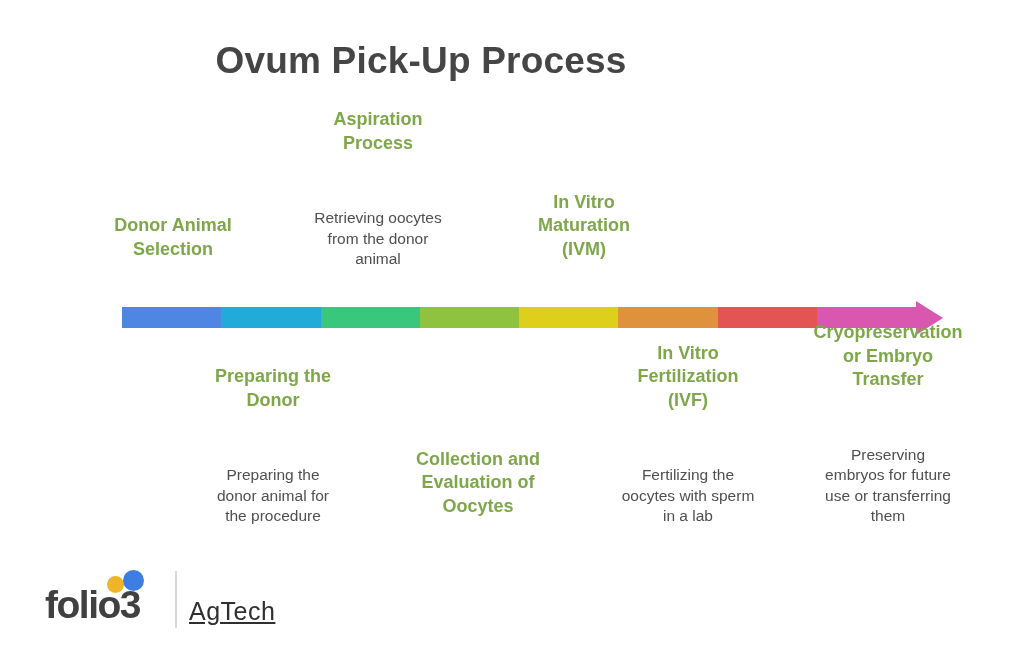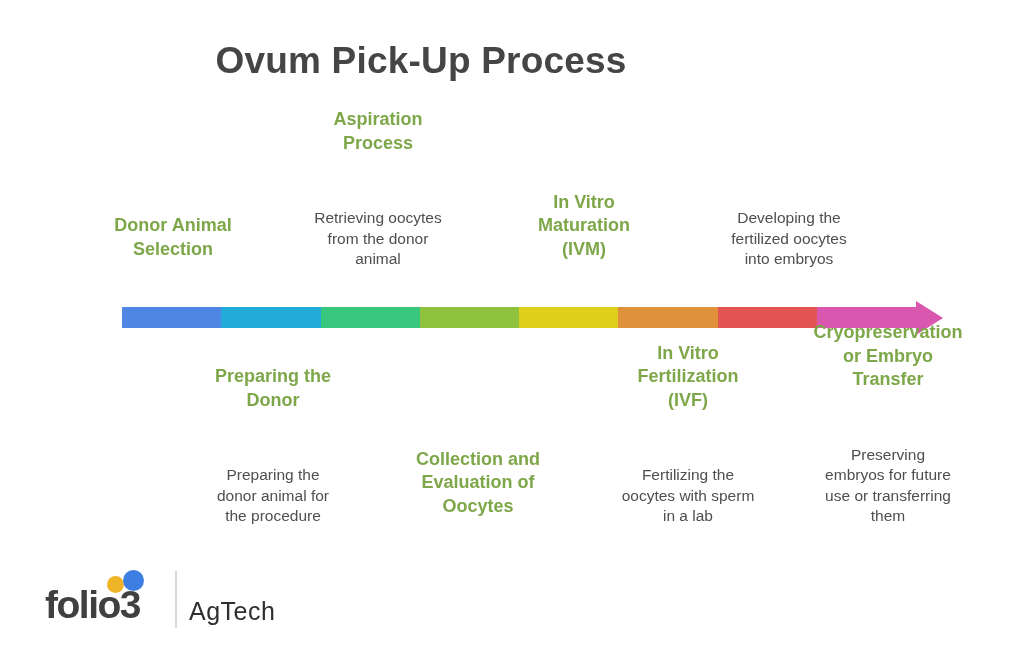--- a/index.html
+++ b/index.html
@@ -34,21 +34,21 @@
   }
   .logo-dot{position:absolute;border-radius:50%;}
   .logo-dot.yellow{left:107px;top:576px;width:17px;height:17px;background:#f0b428;}
   .logo-dot.blue{left:123px;top:570px;width:21px;height:21px;background:#3e7ee2;}
   .logo-brand{
     position:absolute;left:45px;top:585px;font-size:39px;font-weight:bold;
     color:#404040;letter-spacing:-1.5px;line-height:1;
   }
   .logo-divider{position:absolute;left:175px;top:571px;width:2px;height:57px;background:#d8d8d8;}
   .logo-division{
-    position:absolute;left:189px;top:597px;font-size:25px;color:#2f2f2f;letter-spacing:.5px;
+    position:absolute;left:189px;top:597px;font-size:25px;color:#2f2f2f;letter-spacing:.5px;text-decoration:underline;
   }
 </style>
 </head>
 <body>
 
 <div class="page-title">Ovum Pick-Up Process</div>
 
 <div class="step top" style="left:78px">
   <div class="step-heading">Donor Animal
 Selection</div>
@@ -59,23 +59,20 @@
   <div class="step-desc">Retrieving oocytes
 from the donor
 animal</div>
 </div>
 <div class="step top" style="left:489px">
   <div class="step-heading">In Vitro
 Maturation
 (IVM)</div>
 </div>
 <div class="step top" style="left:694px">
-  <div class="step-desc">Developing the
-fertilized oocytes
-into embryos</div>
 </div>
 
 <div class="timeline-bar">
   <div class="seg" style="background-color: rgb(79, 134, 227);"></div>
   <div class="seg" style="background-color: rgb(34, 171, 217);"></div>
   <div class="seg" style="background-color: rgb(56, 199, 125);"></div>
   <div class="seg" style="background-color: rgb(142, 194, 63);"></div>
   <div class="seg" style="background-color: rgb(221, 207, 27);"></div>
   <div class="seg" style="background-color: rgb(224, 145, 59);"></div>
   <div class="seg" style="background-color: rgb(226, 85, 82);"></div>

